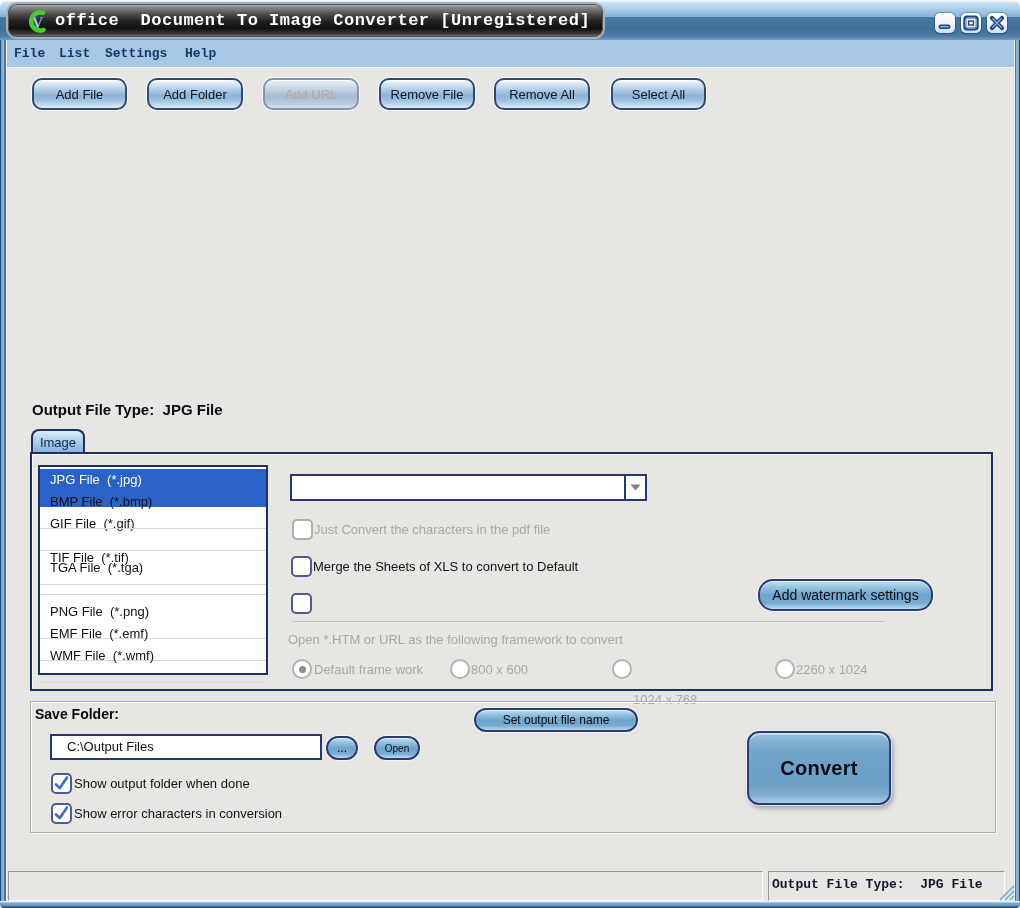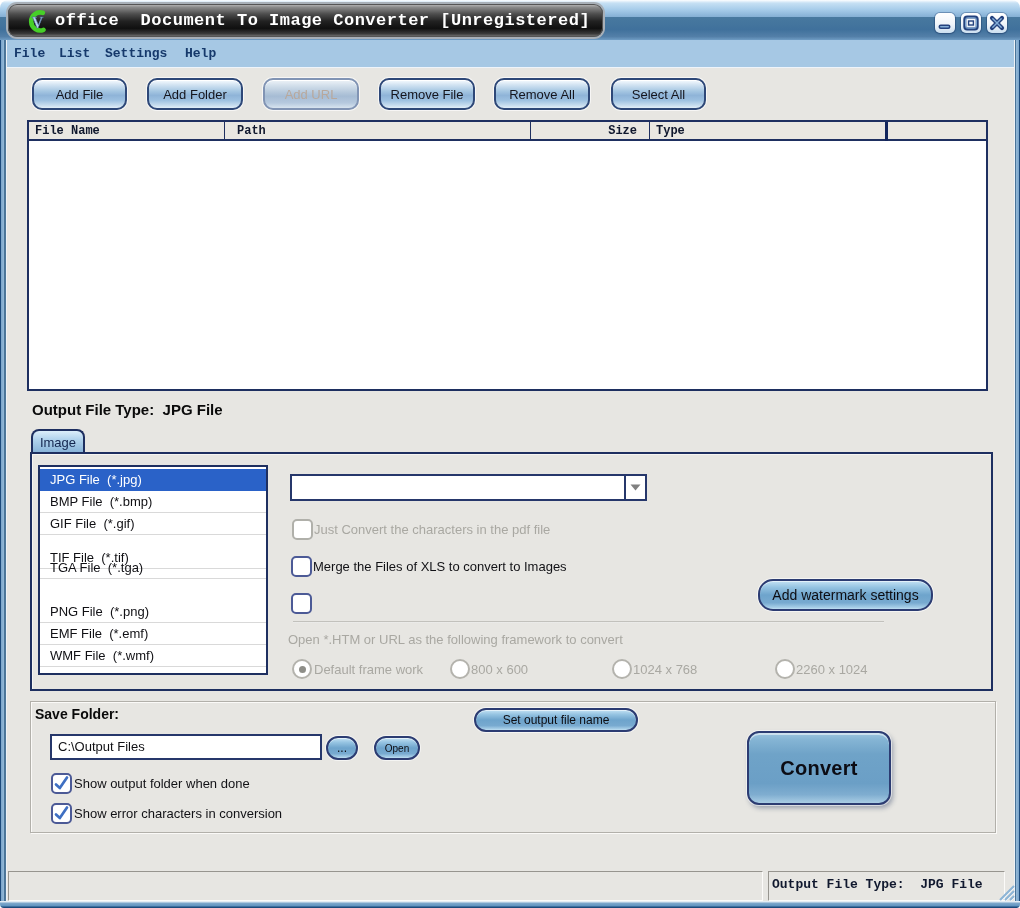--- a/index.html
+++ b/index.html
@@ -29,38 +29,38 @@
 #fhead{left:0px;top:0px;width:957px;height:19px;background:#e9e7e2;border-bottom:2px solid #1e2f60;}
 .hsep{top:0px;width:1px;height:19px;background:#1e2f60;}
 .htxt{top:2px;font-family:"Liberation Mono",monospace;font-weight:bold;font-size:12px;color:#10182e;}
 
 #outlabel{left:32px;top:401px;font-weight:bold;font-size:15px;color:#0a0a0a;}
 
 #tab{left:31px;top:429px;width:54px;height:24px;border:2px solid #1e2f60;border-bottom:none;border-radius:8px 8px 0 0;background:linear-gradient(180deg,#dceefa 0%,#b0d2ec 40%,#86b2d8 100%);display:flex;align-items:center;justify-content:center;font-size:13px;color:#13254e;}
 #panel{left:30px;top:452px;width:963px;height:239px;border:2px solid #1e2f60;background:#e7e6e2;box-shadow:inset 1px 1px 0 #f6f5f2;}
 
 #lbox{left:38px;top:465px;width:230px;height:210px;border:2px solid #1e2f60;background:#fff;}
-.lrow{left:0;width:226px;height:22px;line-height:22px;padding-left:10px;font-size:13px;color:#101014;border-bottom:1px solid #d9d9d9;}
+.lrow{left:0;width:226px;height:38px;line-height:22px;padding-left:10px;font-size:13px;color:#101014;border-bottom:1px solid #d9d9d9;}
 .lrow.sel{background:#2a62c8;color:#fff;border-bottom:1px solid #2a62c8;}
 
 #combo{left:290px;top:474px;width:357px;height:27px;border:2px solid #26376b;background:#fff;}
 #combobtn{left:332px;top:0px;width:21px;height:23px;border-left:2px solid #26376b;background:#fff;display:flex;align-items:center;justify-content:center;}
 
 .cb{width:21px;height:21px;border:2px solid #4c5a96;border-radius:5px;background:#fff;}
 .cb.dis{border-color:#b0b0aa;}
 .cblabel{font-size:13px;color:#121216;}
 .gray{color:#a9a8a2;}
 
 .pill{border-radius:12px;border:2px solid #2c3c72;background:linear-gradient(180deg,#c4e2f4 0%,#96c4e2 22%,#6ea4cc 50%,#78aad0 78%,#a8cfe8 95%,#c2e0f2 100%);box-shadow:inset 0 1px 0 rgba(255,255,255,.55),0 0 0 1px rgba(255,255,255,.6);display:flex;align-items:center;justify-content:center;font-size:12px;color:#0d0d12;}
 
 .radio{width:20px;height:20px;border-radius:50%;border:2px solid #b4b3ad;background:#fff;}
 
 #sgroup{left:30px;top:701px;width:966px;height:132px;border:1px solid #b2b0aa;box-shadow:inset 1px 1px 0 #fbfaf8, 1px 1px 0 #fbfaf8;}
 #sglabel{left:35px;top:706px;padding:0;font-weight:bold;font-size:14px;color:#0a0a0a;}
-#sinput{left:50px;top:734px;width:272px;height:26px;border:2px solid #26376b;background:#fff;font-size:13px;color:#101014;line-height:22px;padding-left:6px;}
+#sinput{left:50px;top:734px;width:272px;height:26px;border:2px solid #26376b;background:#fff;font-size:13px;color:#101014;line-height:22px;padding-left:15px;}
 
 #convert{left:747px;top:731px;width:144px;height:74px;border-radius:12px;border:2px solid #2c3c72;background:linear-gradient(180deg,#9cc4de 0%,#84b4d4 10%,#6fa3c8 30%,#6b9fc6 72%,#7fadd0 88%,#a9cde4 100%);box-shadow:inset 0 2px 0 rgba(255,255,255,.5),0 0 0 1px rgba(255,255,255,.6),2px 3px 5px rgba(30,50,90,.4);display:flex;align-items:center;justify-content:center;font-size:20px;font-weight:bold;color:#0c0c14;letter-spacing:.3px;}
 
 .spanel{top:871px;height:30px;border:1px solid;border-color:#97958f #fcfbf9 #fcfbf9 #97958f;}
 #stext{left:772px;top:877px;font-family:"Liberation Mono",monospace;font-weight:bold;font-size:13px;color:#10182e;white-space:pre;}
 </style>
 </head>
 <body>
 <div id="win">
   <div class="abs" id="titletop"></div>
@@ -100,32 +100,20 @@
   <div class="abs mitem" style="left:105px">Settings</div>
   <div class="abs mitem" style="left:185px">Help</div>
 
   <div class="abs tbtn" style="left:32px;width:95px">Add File</div>
   <div class="abs tbtn" style="left:147px;width:96px">Add Folder</div>
   <div class="abs tbtn dis" style="left:263px;width:96px">Add URL</div>
   <div class="abs tbtn" style="left:379px;width:96px">Remove File</div>
   <div class="abs tbtn" style="left:494px;width:96px">Remove All</div>
   <div class="abs tbtn" style="left:611px;width:95px">Select All</div>
 
-  <div class="abs" id="flist">
-    <div class="abs" id="fhead">
-      <div class="abs htxt" style="left:6px">File Name</div>
-      <div class="abs htxt" style="left:208px">Path</div>
-      <div class="abs htxt" style="left:578px;width:30px;text-align:right">Size</div>
-      <div class="abs htxt" style="left:627px">Type</div>
-      <div class="abs hsep" style="left:195px"></div>
-      <div class="abs hsep" style="left:501px"></div>
-      <div class="abs hsep" style="left:620px"></div>
-      <div class="abs hsep" style="left:856px;width:3px;background:#12255c"></div>
-    </div>
-  </div>
 
   <div class="abs" id="outlabel">Output File Type:&nbsp; JPG File</div>
   <div class="abs" id="tab">Image</div>
   <div class="abs" id="panel"></div>
 
   <div class="abs" id="lbox">
     <div class="abs lrow sel" style="top:2px">JPG File&nbsp; (*.jpg)</div>
     <div class="abs lrow" style="top:46px">GIF File&nbsp; (*.gif)</div>
     <div class="abs lrow" style="top:24px">BMP File&nbsp; (*.bmp)</div>
     <div class="abs lrow" style="top:80px">TIF File&nbsp; (*.tif)</div>
@@ -139,36 +127,36 @@
     <div class="abs" id="combobtn">
         <svg width="13" height="9" viewBox="0 0 13 9">
           <path d="M1.5 1.5 L6.5 7.5 L11.5 1.5 Z" fill="#808080"></path>
         </svg>
       </div>
   </div>
 
   <div class="abs cb dis" style="left:292px;top:519px"></div>
   <div class="abs cblabel gray" style="left:314px;top:522px">Just Convert the characters in the pdf file</div>
   <div class="abs cb" style="left:291px;top:556px"></div>
-  <div class="abs cblabel" style="left:313px;top:559px">Merge the Files of XLS to convert to Images</div>
+  <div class="abs cblabel" style="left:313px;top:559px">Merge the Sheets of XLS to convert to Default</div>
   <div class="abs cb" style="left:291px;top:593px"></div>
 
   <div class="abs pill" style="left:758px;top:579px;width:175px;height:32px;border-radius:15px;font-size:14px">Add watermark settings</div>
 
   <div class="abs" style="left:293px;top:621px;width:591px;height:2px;background:linear-gradient(180deg,#aeaca6,#ffffff)"></div>
   <div class="abs cblabel gray" style="left:288px;top:632px">Open *.HTM or URL as the following framework to convert</div>
 
   <div class="abs radio" style="left:292px;top:659px">
       <div style="position:absolute;left:4.5px;top:4.5px;width:7px;height:7px;border-radius:50%;background:#8e8e88"></div>
     </div>
   <div class="abs cblabel gray" style="left:314px;top:662px">Default frame work</div>
   <div class="abs radio" style="left:450px;top:659px"></div>
   <div class="abs cblabel gray" style="left:471px;top:662px">800 x 600</div>
   <div class="abs radio" style="left:612px;top:659px"></div>
-  <div class="abs cblabel gray" style="left:633px;top:662px">1024 x 768</div>
+  <div class="abs cblabel gray" style="left:633px;top:692px">1024 x 768</div>
   <div class="abs radio" style="left:775px;top:659px"></div>
   <div class="abs cblabel gray" style="left:796px;top:662px">2260 x 1024</div>
 
   <div class="abs" id="sgroup"></div>
   <div class="abs" id="sglabel">Save Folder:</div>
   <div class="abs" id="sinput">C:\Output Files</div>
   <div class="abs pill" style="left:326px;top:736px;width:32px;height:24px;font-size:12px">...</div>
   <div class="abs pill" style="left:374px;top:736px;width:46px;height:24px;font-size:10px">Open</div>
   <div class="abs pill" style="left:474px;top:708px;width:164px;height:24px;font-size:12px">Set output file name</div>
   <div class="abs" id="convert">Convert</div>

